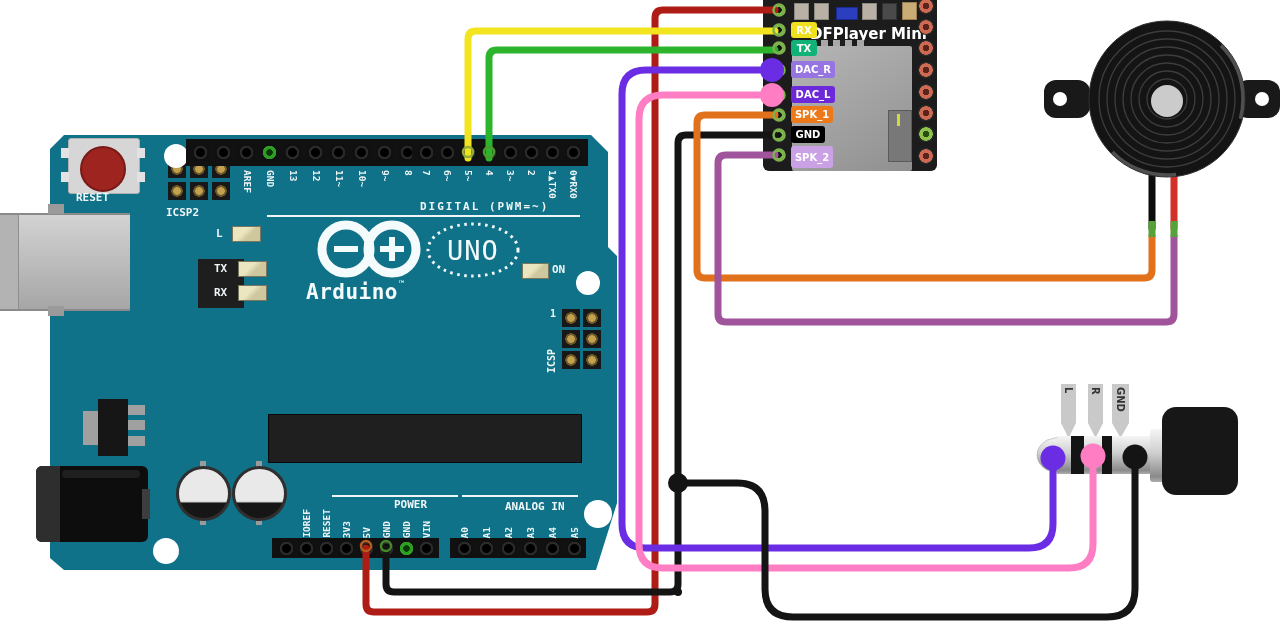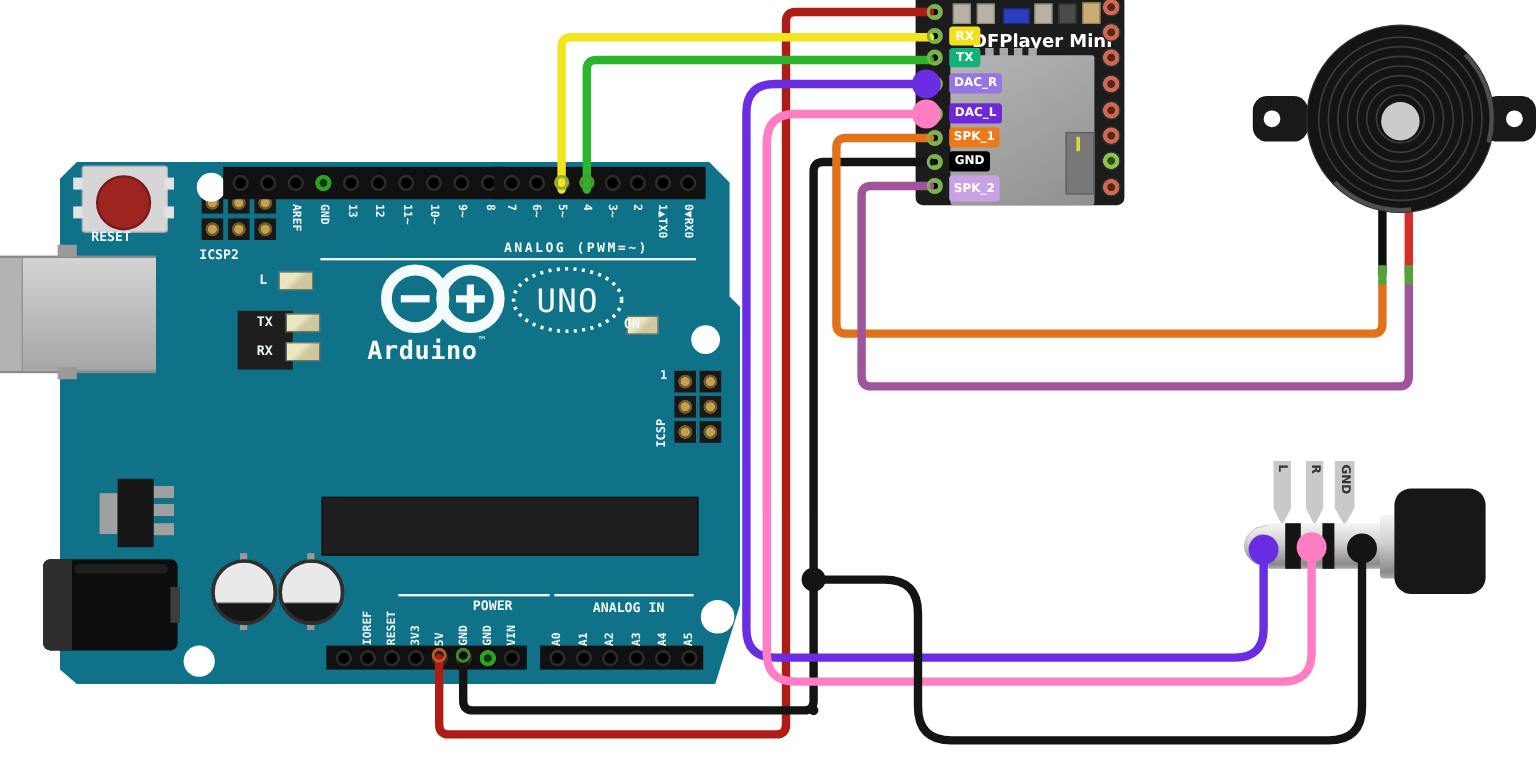--- a/index.html
+++ b/index.html
@@ -136,32 +136,32 @@
     </div>
   <div class="plabel" style="left:524px;top:170px;">
       <span class="down">2</span>
     </div>
   <div class="plabel" style="left:545px;top:170px;">
       <span class="down">1▲TX0</span>
     </div>
   <div class="plabel" style="left:566px;top:170px;">
       <span class="down">0▼RX0</span>
     </div>
-  <div class="silk" style="left:420px;top:200px;letter-spacing:2px;font-size:11px;">ANALOG (PWM=~)</div>
+  <div class="silk" style="left:420px;top:200px;letter-spacing:2px;font-size:11px;">DIGITAL (PWM=~)</div>
   <div class="wline" style="left:267px;top:215px;width:313px;"></div>
 
   <div class="silk" style="left:216px;top:227px;">L</div>
   <div class="led" style="left:232px;top:226px;width:27px;height:14px;"></div>
   <div class="abs" style="left:198px;top:259px;width:46px;height:49px;background:#1e1e1e;"></div>
   <div class="silk" style="left:214px;top:262px;">TX</div>
   <div class="led" style="left:238px;top:261px;width:27px;height:14px;"></div>
   <div class="silk" style="left:214px;top:286px;">RX</div>
   <div class="led" style="left:238px;top:285px;width:27px;height:14px;"></div>
   <div class="led" style="left:522px;top:263px;width:25px;height:14px;"></div>
-  <div class="silk" style="left:520px;top:263px;">ON</div>
+  <div class="silk" style="left:552px;top:263px;">ON</div>
 
   <div class="abs" style="left:550px;top:308px;font:bold 10px 'DejaVu Sans Mono',monospace;color:#eef6f7;">1</div>
   <div class="goldpin" style="left:562px;top:309px;"></div>
   <div class="goldpin" style="left:583px;top:309px;"></div>
   <div class="goldpin" style="left:562px;top:330px;"></div>
   <div class="goldpin" style="left:583px;top:330px;"></div>
   <div class="goldpin" style="left:562px;top:351px;"></div>
   <div class="goldpin" style="left:583px;top:351px;"></div>
   <div class="abs" style="left:543px;top:325px;width:16px;height:48px;display:flex;justify-content:center;">
     <span class="up" style="font:bold 10px 'DejaVu Sans Mono',monospace;color:#eef6f7;">ICSP</span>
@@ -218,21 +218,21 @@
       <span class="up">GND</span>
     </div>
   <div class="plabel bottom" style="left:399px;top:492px;">
       <span class="up">GND</span>
     </div>
   <div class="plabel bottom" style="left:419px;top:492px;">
       <span class="up">VIN</span>
     </div>
 
   <div class="wline" style="left:462px;top:495px;width:116px;"></div>
-  <div class="silk" style="left:494px;top:500px;text-align:right;">ANALOG IN</div>
+  <div class="silk" style="left:505px;top:500px;text-align:right;">ANALOG IN</div>
   <div class="strip" style="left:450px;top:538px;width:136px;height:20px;"></div>
   <div class="pin" style="left:456px;top:540px;"></div>
   <div class="pin" style="left:478px;top:540px;"></div>
   <div class="pin" style="left:500px;top:540px;"></div>
   <div class="pin" style="left:522px;top:540px;"></div>
   <div class="pin" style="left:544px;top:540px;"></div>
   <div class="pin" style="left:566px;top:540px;"></div>
   <div class="plabel bottom" style="left:457px;top:492px;">
       <span class="up">A0</span>
     </div>

